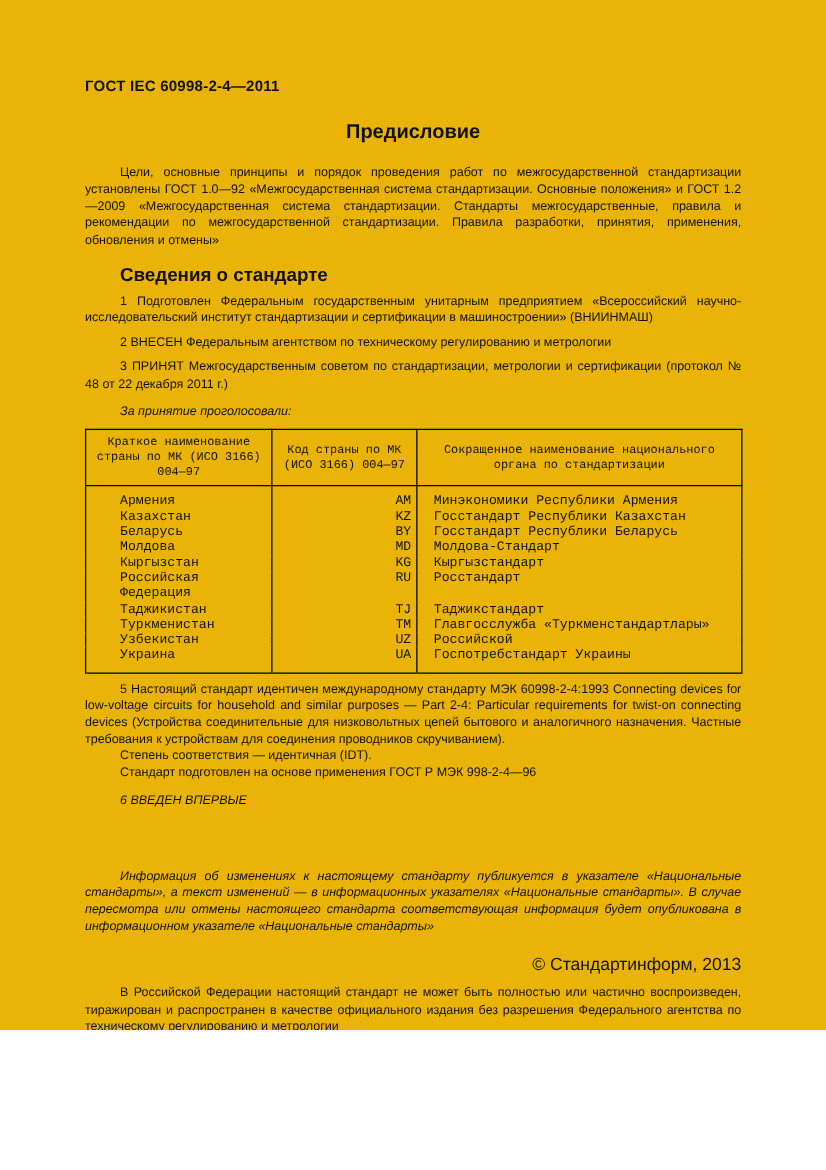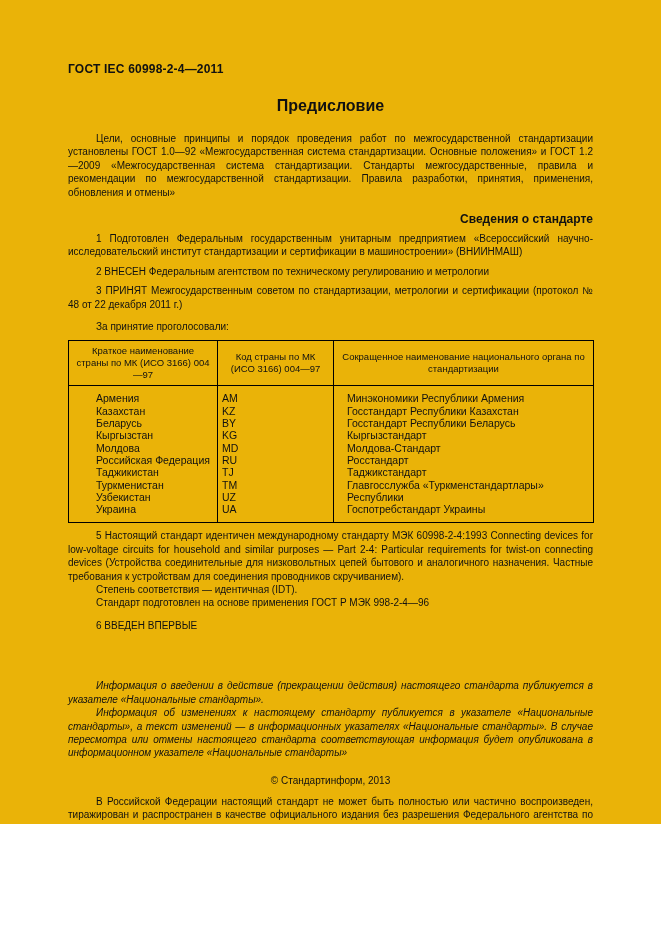--- a/index.html
+++ b/index.html
@@ -28,35 +28,35 @@
     font-size: 16px;
     font-weight: bold;
   }
   .para {
     font-size: 10px;
     line-height: 13.4px;
     text-align: justify;
   }
   .indent { text-indent: 28px; }
   .mt-lg { margin-top: 17px; }
-  .mt-md { margin-top: 9px; }
+  .mt-md { margin-top: 9px; font-style: italic; }
   .mt-sm { margin-top: 6px; }
   .section-heading {
     margin-top: 13px;
     margin-left: 28px;
-    font-size: 12px;
+    font-size: 15px;
     font-weight: bold;
-    text-align: right;
   }
   table.vote-table {
     margin-top: 7px;
     width: 525px;
     border-collapse: collapse;
     border: 1.5px solid #000000;
     table-layout: fixed;
+    font-family: Liberation Mono, monospace;
   }
   table.vote-table th {
     border: 1px solid #000000;
     border-top: 1.5px solid #000000;
     font-weight: normal;
     font-size: 9.5px;
     line-height: 12px;
     text-align: center;
     padding: 4px 6px;
     vertical-align: middle;
@@ -68,28 +68,28 @@
     line-height: 12.3px;
     padding: 0 4px;
     vertical-align: top;
   }
   table.vote-table tbody tr:first-child td { padding-top: 6px; }
   table.vote-table tbody tr:last-child td { padding-bottom: 7px; }
   table.vote-table .col-w1 { width: 149px; }
   table.vote-table .col-w2 { width: 116px; }
   table.vote-table .col-w3 { width: 260px; }
   table.vote-table td.col0 { padding-left: 27px; }
-  table.vote-table td.col1 { text-align: left; }
+  table.vote-table td.col1 { text-align: right; }
   table.vote-table td.col2 { padding-left: 13px; }
   .italic-block { margin-top: 47px; }
   .italic-block .para { font-style: italic; }
   .copyright {
     margin-top: 15px;
-    font-size: 10px;
-    text-align: center;
+    font-size: 14px;
+    text-align: right;
   }
   .footer-para { margin-top: 9px; }
 </style>
 </head>
 <body>
 
 <div class="page">
 
   <div class="doc-code">ГОСТ IEC 60998-2-4—2011</div>
 
@@ -128,64 +128,63 @@
           <td class="col0">Казахстан</td>
           <td class="col1">KZ</td>
           <td class="col2">Госстандарт Республики Казахстан</td>
         </tr>
         <tr>
           <td class="col0">Беларусь</td>
           <td class="col1">BY</td>
           <td class="col2">Госстандарт Республики Беларусь</td>
         </tr>
         <tr>
+          <td class="col0">Молдова</td>
+          <td class="col1">MD</td>
+          <td class="col2">Молдова-Стандарт</td>
+        </tr>
+        <tr>
           <td class="col0">Кыргызстан</td>
           <td class="col1">KG</td>
           <td class="col2">Кыргызстандарт</td>
-        </tr>
-        <tr>
-          <td class="col0">Молдова</td>
-          <td class="col1">MD</td>
-          <td class="col2">Молдова-Стандарт</td>
         </tr>
         <tr>
           <td class="col0">Российская Федерация</td>
           <td class="col1">RU</td>
           <td class="col2">Росстандарт</td>
         </tr>
         <tr>
           <td class="col0">Таджикистан</td>
           <td class="col1">TJ</td>
           <td class="col2">Таджикстандарт</td>
         </tr>
         <tr>
           <td class="col0">Туркменистан</td>
           <td class="col1">TM</td>
           <td class="col2">Главгосслужба «Туркменстандартлары»</td>
         </tr>
         <tr>
           <td class="col0">Узбекистан</td>
           <td class="col1">UZ</td>
-          <td class="col2">Республики</td>
+          <td class="col2">Российской</td>
         </tr>
         <tr>
           <td class="col0">Украина</td>
           <td class="col1">UA</td>
           <td class="col2">Госпотребстандарт Украины</td>
         </tr>
       </tbody>
   </table>
 
   <p class="para indent mt-sm">5 Настоящий стандарт идентичен международному стандарту МЭК 60998-2-4:1993 Connecting devices for low-voltage circuits for household and similar purposes — Part 2-4: Particular requirements for twist-on connecting devices (Устройства соединительные для низковольтных цепей бытового и аналогичного назначения. Частные требования к устройствам для соединения проводников скручиванием).</p>
   <p class="para indent">Степень соответствия — идентичная (IDT).</p>
   <p class="para indent">Стандарт подготовлен на основе применения ГОСТ Р МЭК 998-2-4—96</p>
   <p class="para indent mt-md">6 ВВЕДЕН ВПЕРВЫЕ</p>
 
   <div class="italic-block">
-    <p class="para indent">Информация о введении в действие (прекращении действия) настоящего стандарта публикуется в указателе «Национальные стандарты».</p>
     <p class="para indent">Информация об изменениях к настоящему стандарту публикуется в указателе «Национальные стандарты», а текст изменений — в информационных указателях «Национальные стандарты». В случае пересмотра или отмены настоящего стандарта соответствующая информация будет опубликована в информационном указателе «Национальные стандарты»</p>
   </div>
 
   <div class="copyright">©  Стандартинформ, 2013</div>
 
   <p class="para indent footer-para">В  Российской Федерации настоящий стандарт не может быть полностью или частично воспроизведен, тиражирован и распространен в качестве официального издания без разрешения Федерального агентства по техническому регулированию и метрологии</p>
 
 </div>
 
 </body></html>

